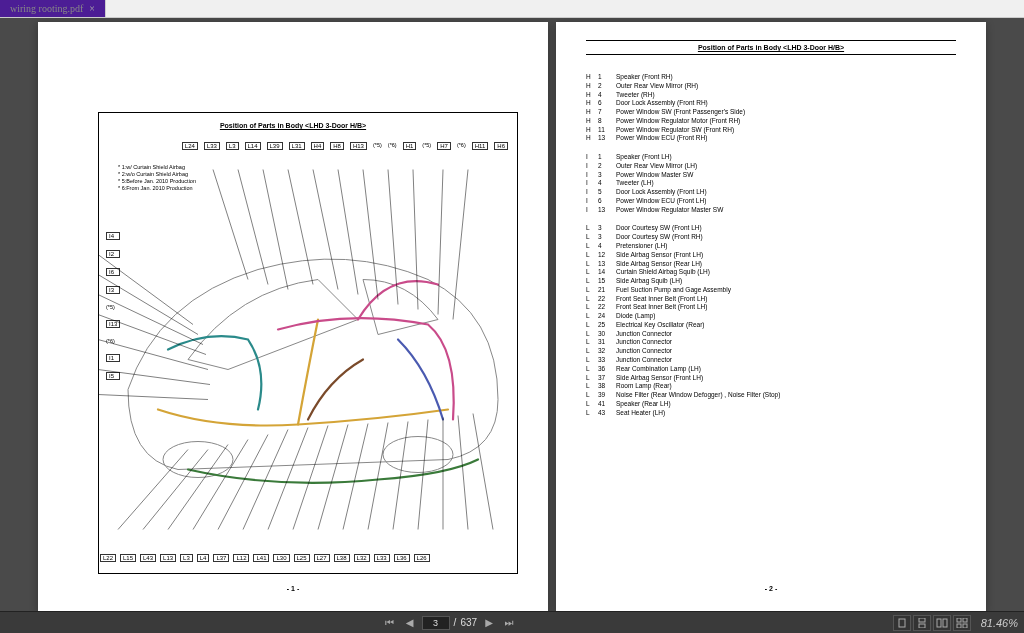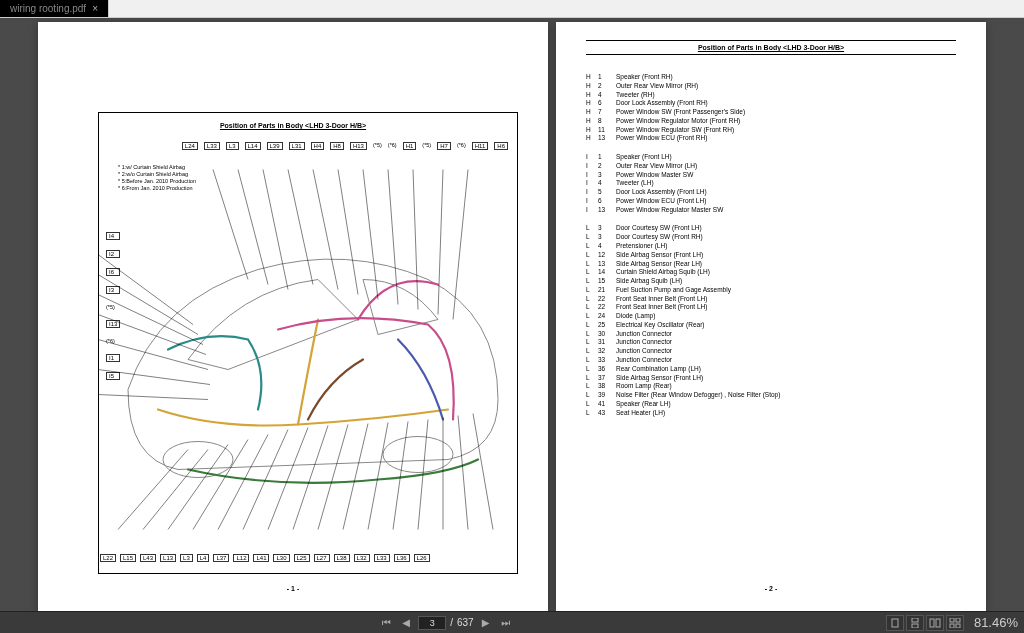--- a/index.html
+++ b/index.html
@@ -1,18 +1,18 @@
 <!DOCTYPE html>
 <html><head>
 <meta charset="utf-8">
 <style>
 * { margin: 0; padding: 0; box-sizing: border-box; }
 body { font-family: Arial, sans-serif; background: #4a4a4a; width: 1024px; height: 633px; overflow: hidden; display: flex; flex-direction: column; }
 .tab-bar { background: #f0f0f0; height: 18px; display: flex; align-items: center; border-bottom: 1px solid #ccc; font-size: 10px; }
-.tab { background: #000000; padding: 2px 10px; border-right: 1px solid #ccc; color: #888; height: 100%; display: flex; align-items: center; }
+.tab { background: #4c1d95; padding: 2px 10px; border-right: 1px solid #ccc; color: #888; height: 100%; display: flex; align-items: center; font-family: Liberation Serif, serif; }
 .tab-close { margin-left: 6px; color: #aaa; cursor: pointer; }
 .viewport { flex: 1; display: flex; justify-content: center; align-items: flex-start; gap: 8px; overflow: hidden; padding: 4px 0; }
 .page { background: #fff; box-shadow: 0 2px 8px rgba(0,0,0,0.3); position: relative; }
 .page1 { width: 510px; height: 590px; }
 .page2 { width: 430px; height: 590px; }
 .page-title { font-size: 7px; font-weight: bold; text-align: center; text-decoration: underline; margin: 0 auto; padding-top: 10px; }
 .page1 .page-title { padding-top: 100px; }
 .page2 .page-title { padding-top: 22px; border-bottom: 1px solid #000; border-top: 1px solid #000; padding: 3px 0; margin: 18px 30px 12px 30px; }
 .notes { position: absolute; top: 142px; left: 80px; font-size: 5.5px; line-height: 1.3; }
 .diagram-area { position: absolute; top: 135px; left: 60px; right: 30px; bottom: 70px; }
@@ -28,21 +28,21 @@
 .part-row { display: flex; }
 .part-row .p { width: 12px; }
 .part-row .n { width: 18px; }
 .bottom-bar { height: 22px; background: #3a3a3a; display: flex; align-items: center; justify-content: space-between; padding: 0 6px; font-size: 10px; color: #ddd; border-top: 1px solid #222; }
 .nav-controls { display: flex; align-items: center; gap: 4px; margin: 0 auto; }
 .nav-btn { width: 16px; height: 16px; display: flex; align-items: center; justify-content: center; cursor: pointer; color: #aaa; font-size: 10px; background: none; border: none; }
 .page-input { width: 28px; height: 14px; font-size: 9px; text-align: center; background: #222; border: 1px solid #555; color: #ddd; }
 .right-controls { display: flex; align-items: center; gap: 2px; }
 .view-btn { width: 18px; height: 16px; border: 1px solid #555; background: #333; cursor: pointer; display: flex; align-items: center; justify-content: center; }
 .view-btn svg { width: 12px; height: 10px; }
-.zoom-label { margin-left: 8px; font-size: 13px; color: #ccc; }
+.zoom-label { margin-left: 8px; font-size: 11px; color: #ccc; font-style: italic; }
 .sub-note { font-size: 5.5px; }
 </style>
 </head>
 <body>
 
 <div class="tab-bar">
   <div class="tab">
     <span>wiring rooting.pdf</span>
     <span class="tab-close">×</span>
   </div>

